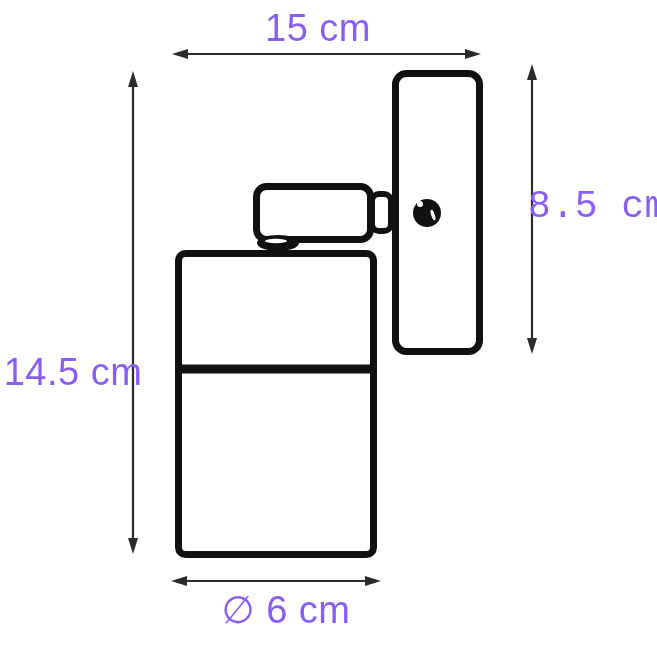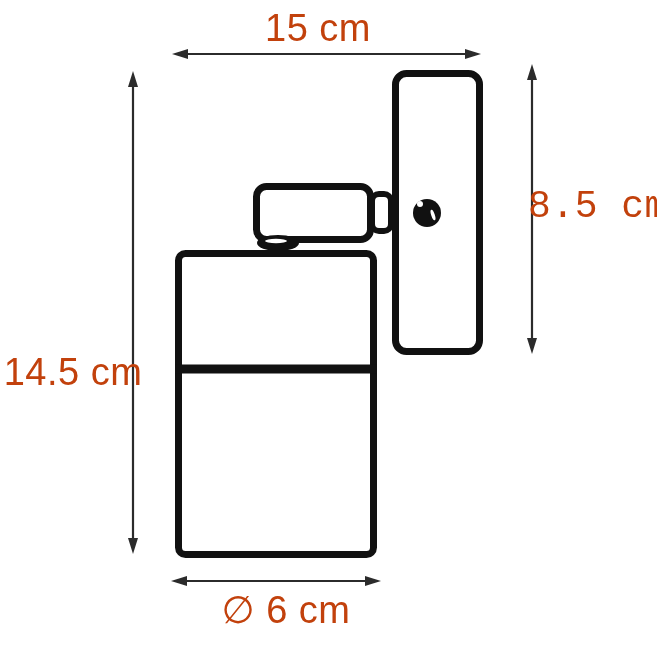--- a/index.html
+++ b/index.html
@@ -18,21 +18,21 @@
   .stage svg {
     position: absolute;
     left: 0;
     top: 0;
   }
   .dim-label {
     position: absolute;
     transform: translate(-50%, -50%);
     font-size: 38px;
     line-height: 1;
-    color: #c2410c;
+    color: #8b5cf6;
     white-space: nowrap;
     letter-spacing: 0.5px;
   }
   .lbl-width        { left: 318px; top: 28px;  }
   .lbl-total-height { left: 73px;  top: 344px; margin-top: 28px; }
   .lbl-plate-height { left: 598px; top: 207px; font-family: Liberation Mono, monospace; }
   .lbl-diameter     { left: 286px; top: 610px; text-align: center; }
 </style>
 </head>
 <body>

